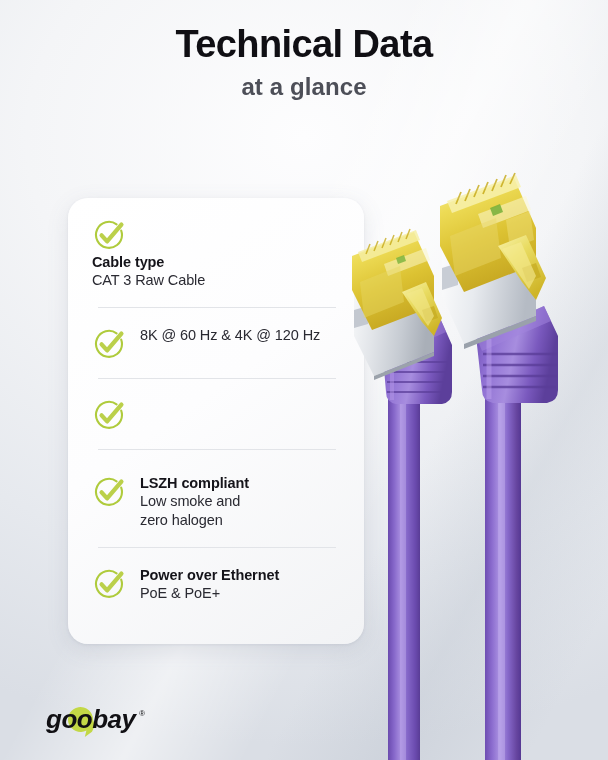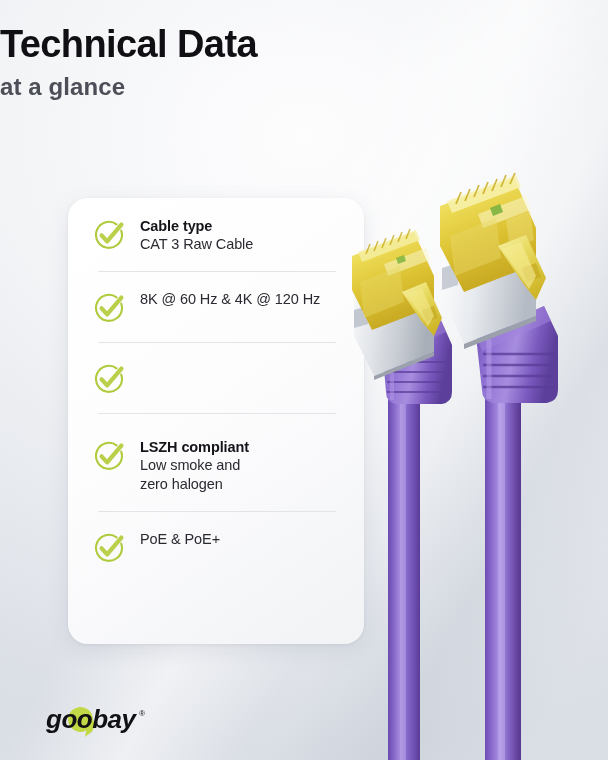--- a/index.html
+++ b/index.html
@@ -34,20 +34,21 @@
     background:
       linear-gradient(118deg, rgba(255,255,255,0.0) 40%, rgba(255,255,255,0.55) 52%, rgba(255,255,255,0.0) 64%),
       linear-gradient(118deg, rgba(180,188,200,0.0) 66%, rgba(180,188,200,0.30) 78%, rgba(180,188,200,0.0) 92%);
     pointer-events: none;
   }
 
   
   #header {
     position: absolute;
     top: 22px; left: 0; right: 0;
+    text-align: center;
     z-index: 6;
   }
   #title {
     font-size: 38px;
     font-weight: 700;
     letter-spacing: -0.6px;
     color: #100f14;
     line-height: 44px;
   }
   #subtitle {
@@ -110,21 +111,21 @@
   .feature-sub {
     font-size: 14.5px;
     font-weight: 400;
     color: #2a2a32;
     line-height: 19px;
     letter-spacing: -0.1px;
     white-space: nowrap;
   }
 
   
-  #row-0 { padding-top: 18px; padding-bottom: 17px; }
+  #row-0 { padding-top: 18px; padding-bottom: 17px; flex-direction: column; }
   #row-1 { padding-top: 18px; padding-bottom: 17px; }
   #row-2 { padding-top: 18px; padding-bottom: 17px; }
   #row-3 { padding-top: 24px; padding-bottom: 17px; }
   #row-4 { padding-top: 18px; padding-bottom: 18px; }
 
   
   #cable-art {
     position: absolute;
     left: 330px;
     top: 140px;
@@ -215,20 +216,21 @@
 
     <div class="feature-row" id="row-4">
       <div class="divider-line"></div>
       <span class="check-icon">
         <svg viewBox="0 0 34 34" aria-hidden="true">
           <path d="M24.6 6.3 A13 13 0 1 0 30 17 A13 13 0 0 0 29.2 12.6" fill="none" stroke="#AFCB3C" stroke-width="2.1" stroke-linecap="round"></path>
           <path d="M9.6 17.4 L15.1 23.4 L29.4 6.6" fill="none" stroke="#BBD04A" stroke-width="4.3" stroke-linecap="round" stroke-linejoin="round"></path>
         </svg>
       </span>
       <div class="feature-text">
+        <div class="feature-title">Power over Ethernet</div>
         <div class="feature-sub">PoE &amp; PoE+</div>
       </div>
     </div>
 
   </div>
 
   <div id="cable-art" aria-label="Two purple RJ45 network patch cables with gold shielded connectors">
     <svg width="278" height="620" viewBox="0 0 278 620" aria-hidden="true">
       <defs>
         <linearGradient id="pvcA" x1="0" y1="0" x2="1" y2="0">

